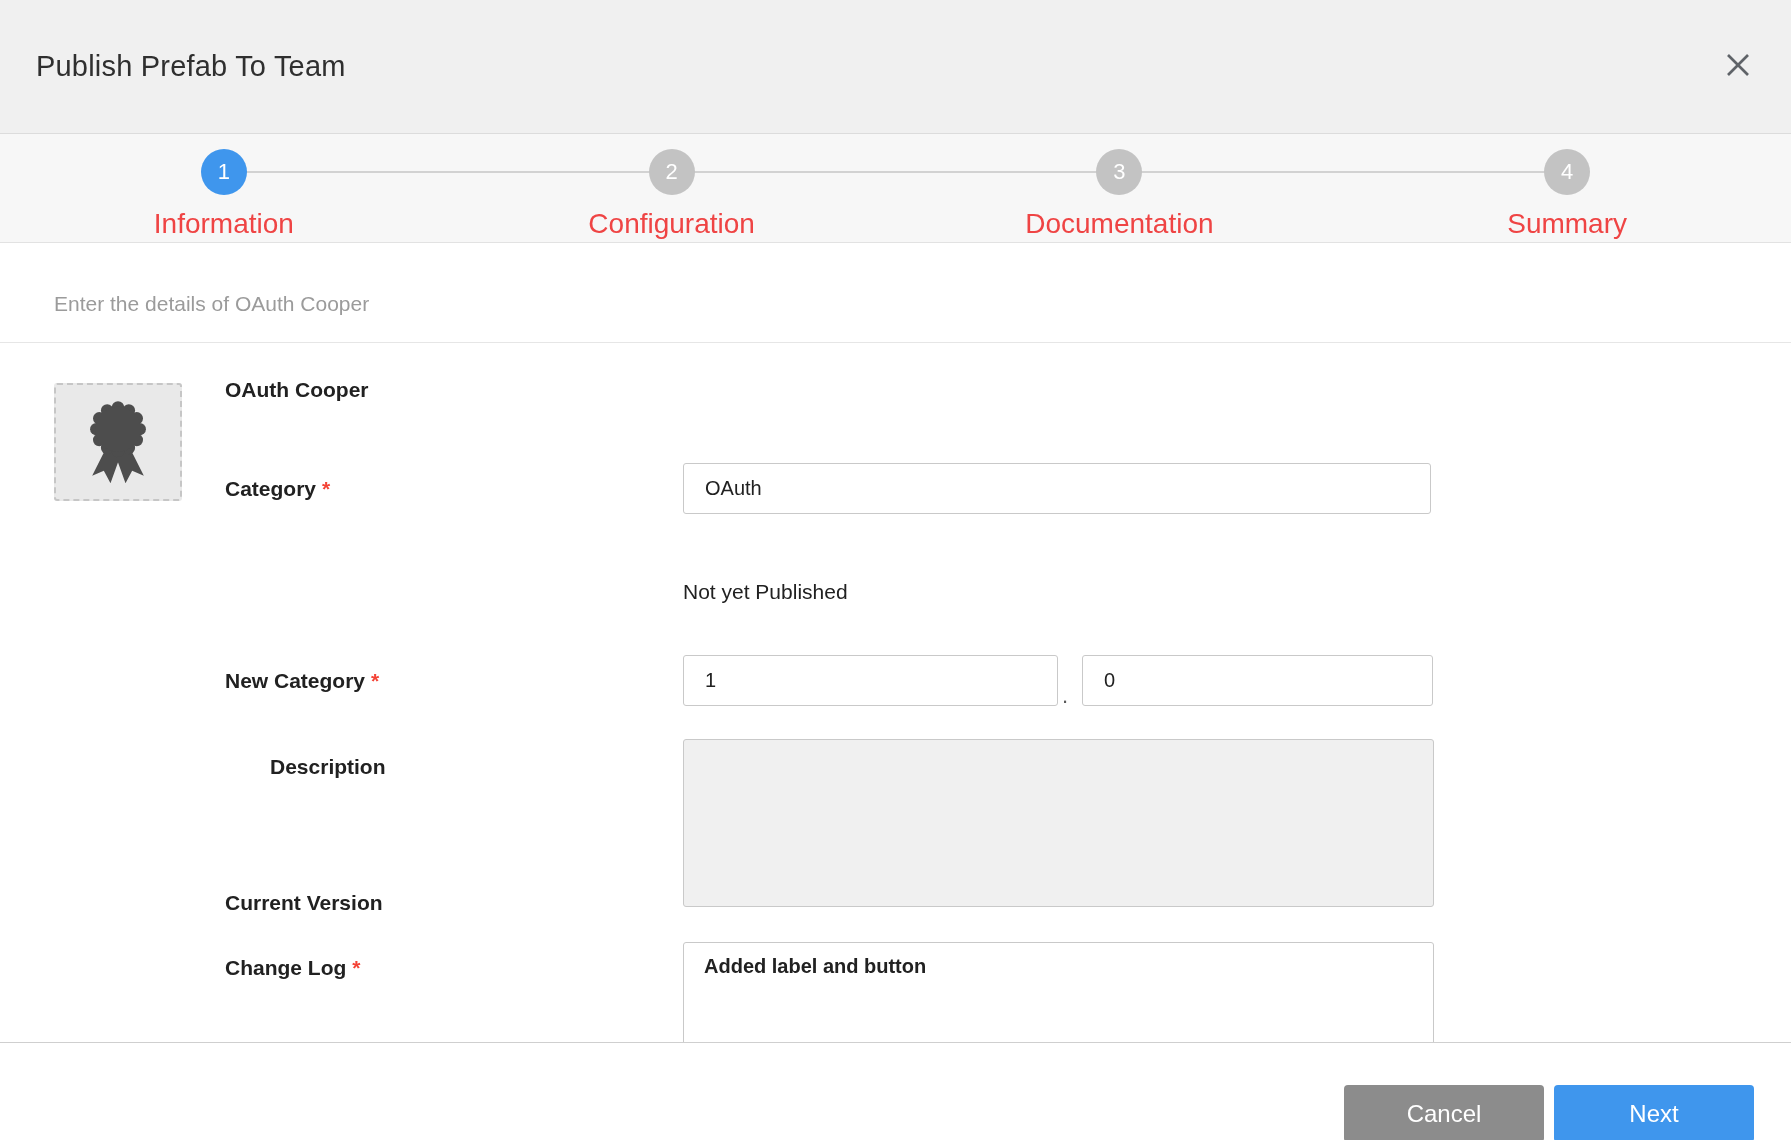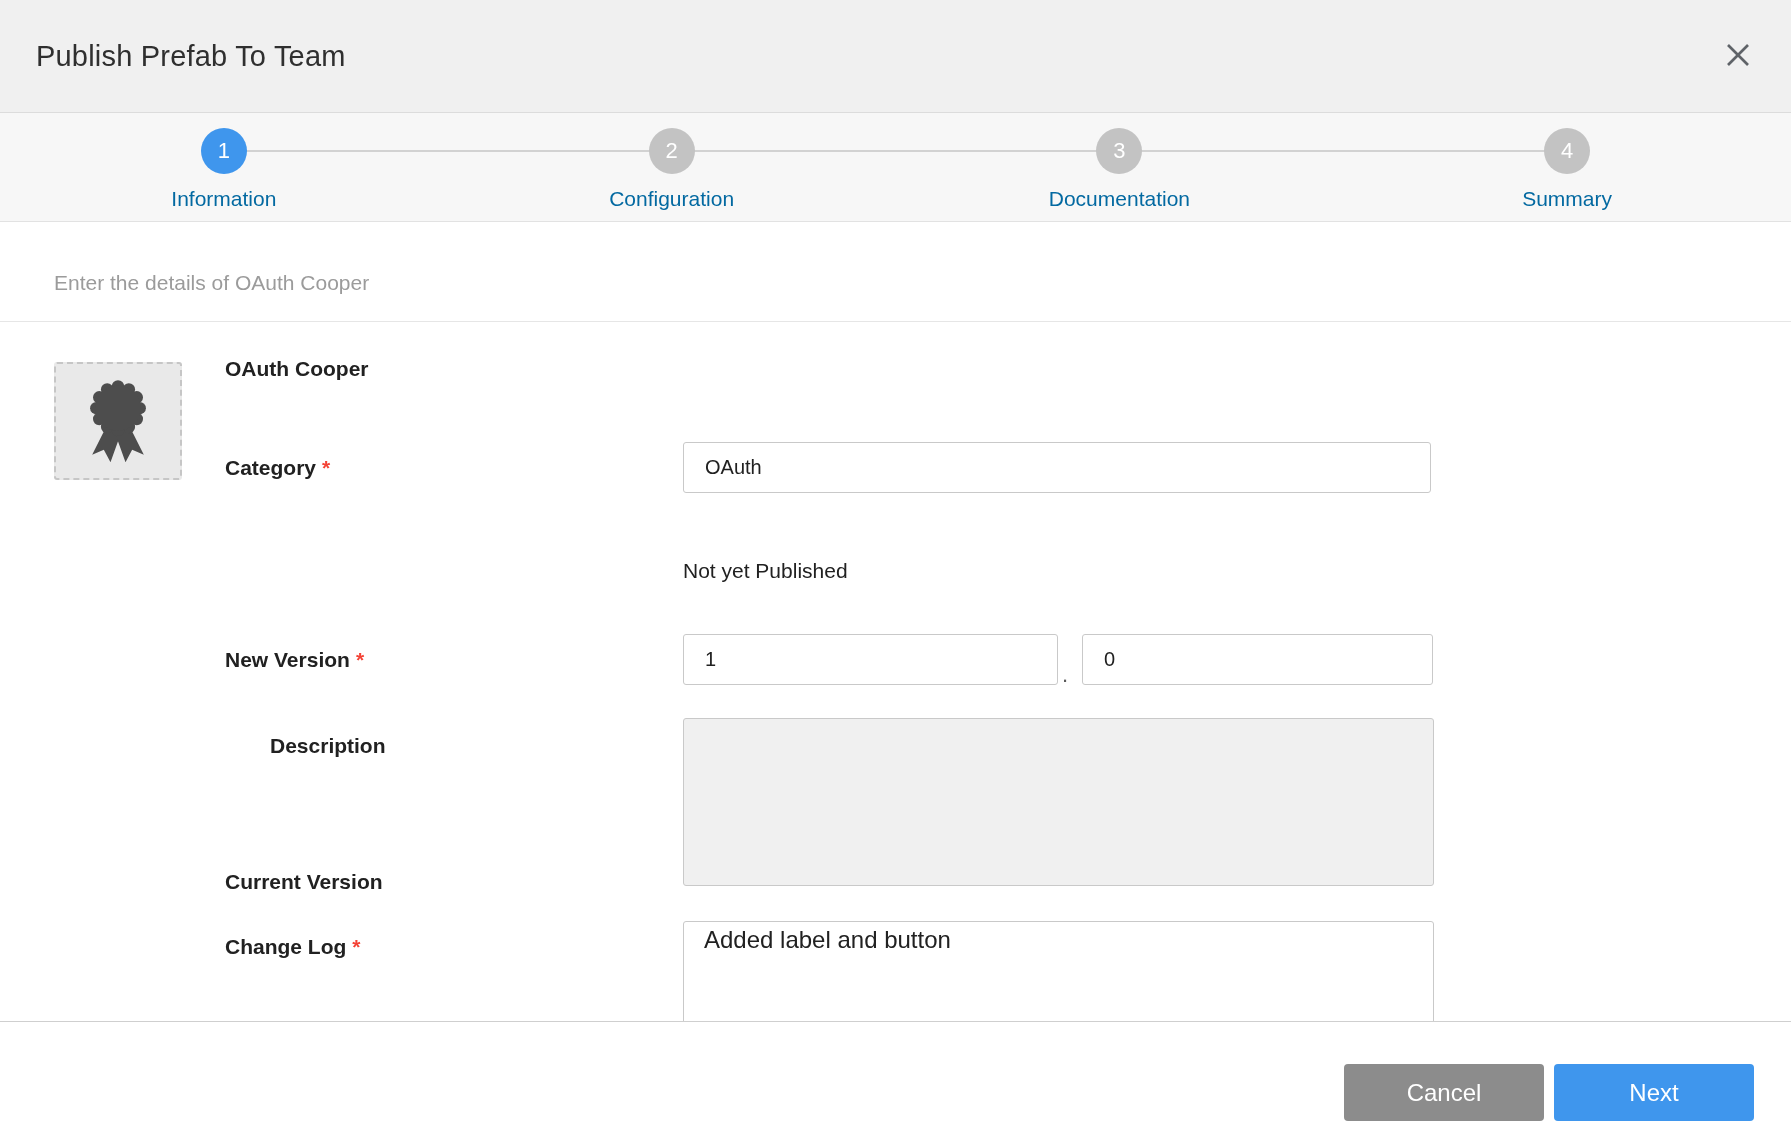--- a/index.html
+++ b/index.html
@@ -12,36 +12,36 @@
     --muted-text:#9B9B9B;
     --label-text:#212121;
     --border-gray:#C9C9C9;
     --disabled-bg:#F0F0F0;
   }
   *{box-sizing:border-box;margin:0;padding:0;}
   html,body{width:1791px;height:1140px;overflow:hidden;background:#fff;
     font-family:"Liberation Sans","DejaVu Sans",sans-serif;color:var(--label-text);}
 
   
-  .dlg-header{height:113px;background:var(--header-bg);border-bottom:1px solid #DCDCDC;
+  .dlg-header{height:134px;background:var(--header-bg);border-bottom:1px solid #DCDCDC;
     display:flex;align-items:center;justify-content:space-between;padding:0 36px;gap:8px;}
   .dlg-title{font-size:29px;font-weight:500;color:#2F2F2F;letter-spacing:.2px;}
   .close-btn{width:34px;height:34px;display:flex;align-items:center;justify-content:center;
     cursor:pointer;background:none;border:none;}
 
   
   .stepper{position:relative;height:109px;background:var(--stepper-bg);
     border-bottom:1px solid #E2E2E2;}
   .stepper-line{position:absolute;left:12.5%;right:12.5%;top:37px;height:2px;background:#D2D2D2;}
   .steps{position:relative;display:flex;height:100%;}
   .step{width:25%;display:flex;flex-direction:column;align-items:center;padding-top:15px;cursor:pointer;}
   .step-circle{width:46px;height:46px;border-radius:50%;background:var(--step-inactive);
     color:#fff;font-size:22px;display:flex;align-items:center;justify-content:center;z-index:1;}
   .step.active .step-circle{background:var(--accent-blue);}
-  .step-label{margin-top:13px;font-size:21px;color:#0369a1;}
+  .step-label{margin-top:13px;font-size:28px;color:#ef4444;}
 
   
   .subtitle-band{height:100px;display:flex;align-items:center;padding:0 54px;
     border-bottom:1px solid #E6E6E6;background:#fff;}
   .subtitle{font-size:21px;color:var(--muted-text);margin-top:22px;}
 
   
   .content{position:relative;height:700px;overflow:hidden;border-bottom:1px solid #CFCFCF;background:#fff;}
   .badge-box{position:absolute;left:54px;top:40px;width:128px;height:118px;background:#E9E9E9;
     border:2px dashed #C6C6C6;border-radius:3px;display:flex;align-items:center;justify-content:center;}
@@ -58,22 +58,22 @@
   .current-version-label{top:548px;}
   .static-value{position:absolute;left:683px;top:237px;font-size:21px;color:var(--label-text);}
 
   .newver-label{top:326px;}
   .ver-input-major{left:683px;top:312px;width:375px;}
   .ver-dot{position:absolute;left:1062px;top:340px;font-size:22px;color:#5A5A5A;}
   .ver-input-minor{left:1082px;top:312px;width:351px;}
 
   .desc-label{top:412px;margin-left:45px;}
   .textarea{position:absolute;left:683px;width:751px;border:1px solid var(--border-gray);
-    border-radius:3px;font-size:24px;color:var(--label-text);padding:4px 20px;resize:none;
-    font-family:"Liberation Sans","DejaVu Sans",sans-serif;outline:none;}
+    border-radius:3px;font-size:20px;color:var(--label-text);padding:12px 20px;resize:none;
+    font-family:"Liberation Sans","DejaVu Sans",sans-serif;outline:none;font-weight:bold;}
   .desc-textarea{top:396px;height:168px;background:var(--disabled-bg);}
   .changelog-label{top:613px;}
   .changelog-textarea{top:599px;height:160px;background:#fff;}
 
   
   .footer{height:128px;background:#fff;display:flex;justify-content:flex-end;
     align-items:flex-start;padding:42px 37px 0 0;gap:10px;}
   .btn{width:200px;height:57px;border:none;border-radius:4px;color:#fff;font-size:24px;
     cursor:pointer;font-family:"Liberation Sans","DejaVu Sans",sans-serif;}
   .btn-cancel{background:var(--cancel-gray);}
@@ -147,21 +147,21 @@
   </div>
 
   <div class="prefab-name">OAuth Cooper</div>
 
   <div class="field-label category-label"><span>Category</span><span class="req">*</span></div>
   <input class="text-input category-input" type="text" value="OAuth" style="">
 
   <div class="field-label current-version-label">Current Version</div>
   <div class="static-value">Not yet Published</div>
 
-  <div class="field-label newver-label"><span>New Version</span><span class="req">*</span></div>
+  <div class="field-label newver-label"><span>New Category</span><span class="req">*</span></div>
   <input class="text-input ver-input-major" type="text" value="1" style="">
   <div class="ver-dot">.</div>
   <input class="text-input ver-input-minor" type="text" value="0" style="">
 
   <div class="field-label desc-label">Description</div>
   <textarea class="textarea desc-textarea" disabled="" style=""></textarea>
 
   <div class="field-label changelog-label"><span>Change Log</span><span class="req">*</span></div>
   <textarea class="textarea changelog-textarea" style="">Added label and button</textarea>
 

